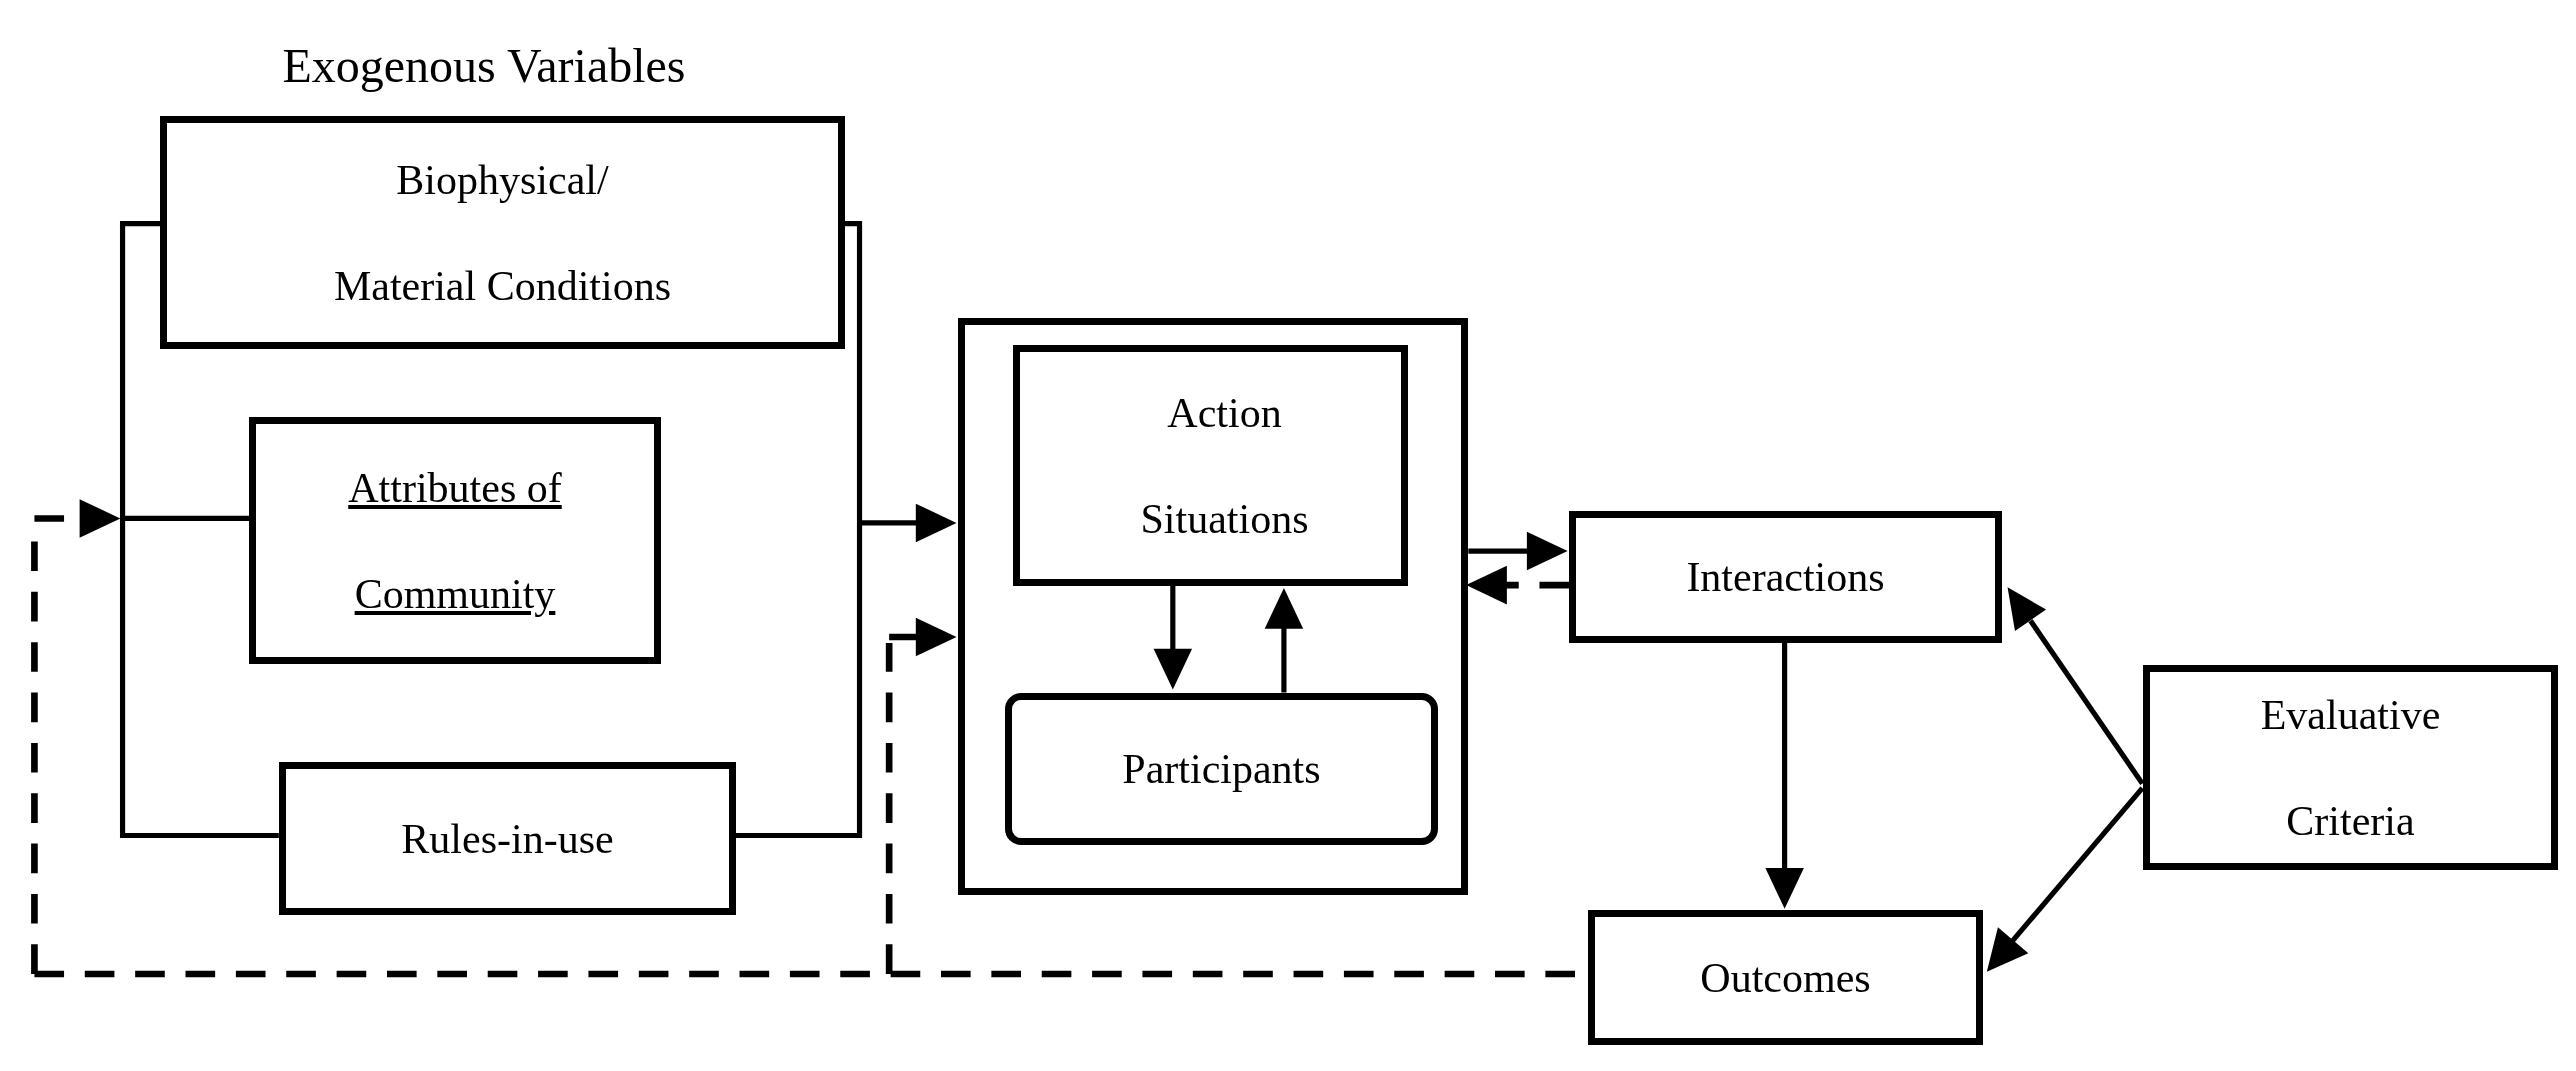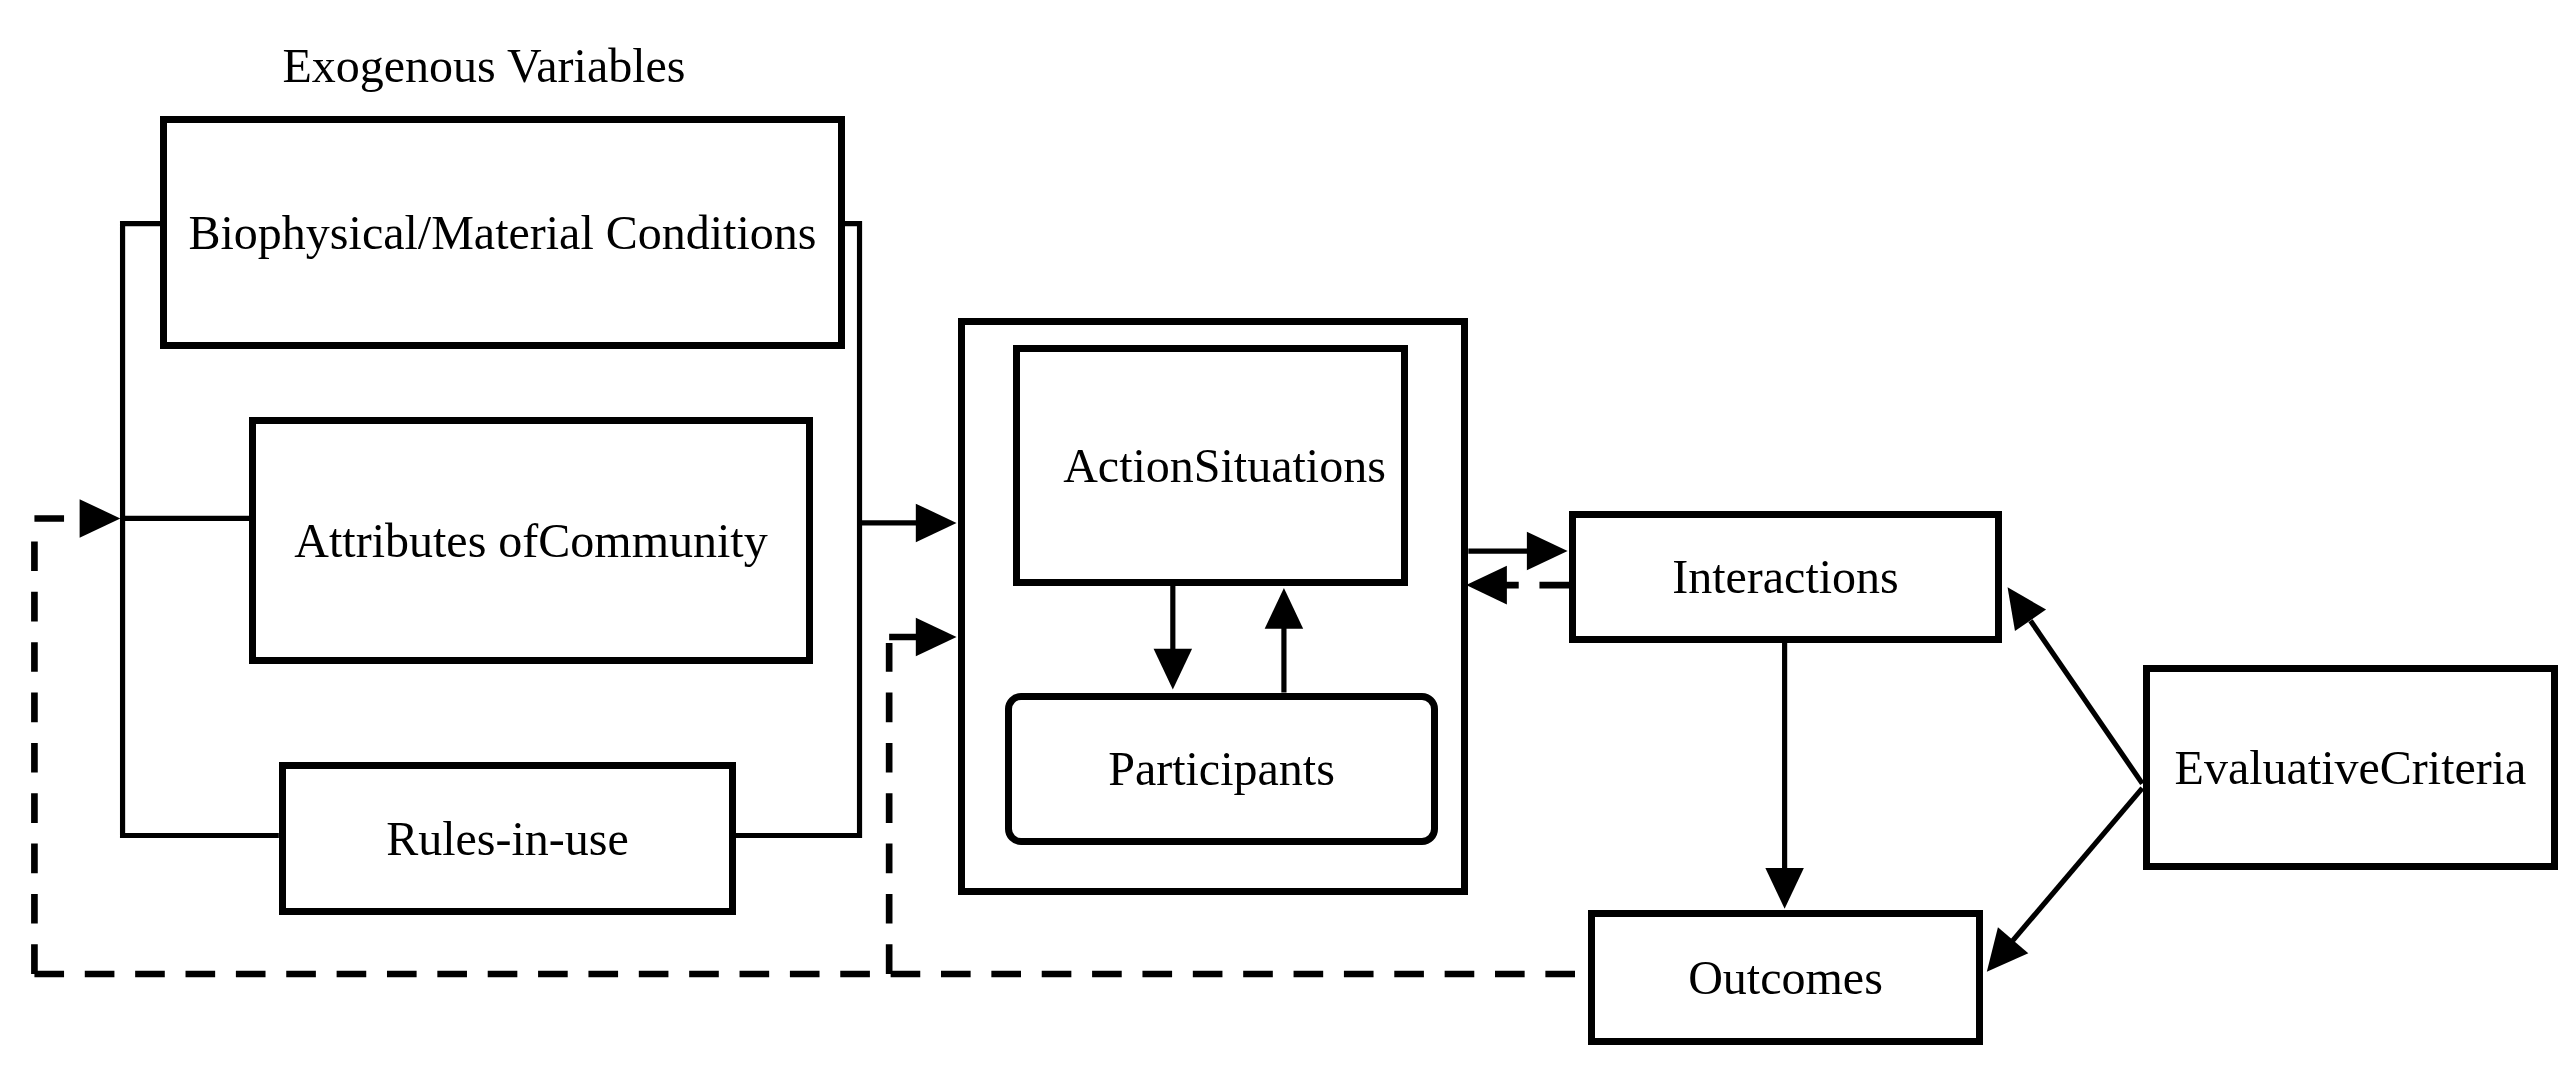--- a/index.html
+++ b/index.html
@@ -1,21 +1,21 @@
 <!DOCTYPE html>
 <html style="font-size:12px"><head>
 <meta charset="utf-8">
 <style>
   html,body{margin:0;padding:0;background:#ffffff;}
   .stage{position:relative;width:2576px;height:1071px;background:#ffffff;overflow:hidden;
          font-family:"Liberation Serif","DejaVu Serif",serif;color:#000;}
   .layer{position:absolute;left:0;top:0;width:2576px;height:1071px;}
-  .node{position:absolute;display:flex;flex-direction:row;align-items:center;justify-content:center;
+  .node{position:absolute;display:flex;flex-direction:column;align-items:center;justify-content:center;
         border:7.4px solid #000;background:#ffffff;box-sizing:border-box;text-align:center;
-        font-size:48px;line-height:106px;}
+        font-size:42px;line-height:106px;}
   .node .ln{display:block;white-space:nowrap;}
   .container-box{position:absolute;border:7.4px solid #000;background:transparent;box-sizing:border-box;}
   .title{position:absolute;left:119px;top:21px;width:730px;height:89px;
          display:flex;align-items:center;justify-content:center;
          font-size:48px;white-space:nowrap;}
 </style>
 </head>
 <body>
 
 <div class="stage">
@@ -67,21 +67,21 @@
     </g>
   </svg>
 
   <div class="title">Exogenous Variables</div>
 
   <div class="node" style="left:160px;top:116px;width:685px;height:233px;">
     <span class="ln">Biophysical/</span>
     <span class="ln">Material Conditions</span>
   </div>
 
-  <div class="node" style="left:249px;top:417px;width:564px;height:247px;">
+  <div class="node" style="left:249px;top:417px;width:412px;height:247px;text-decoration:underline;">
     <span class="ln">Attributes of</span>
     <span class="ln">Community</span>
   </div>
 
   <div class="node" style="left:279px;top:762px;width:457px;height:153px;">
     <span class="ln">Rules-in-use</span>
   </div>
 
   <div class="container-box" style="left:958px;top:318px;width:510px;height:577px;"></div>
 

